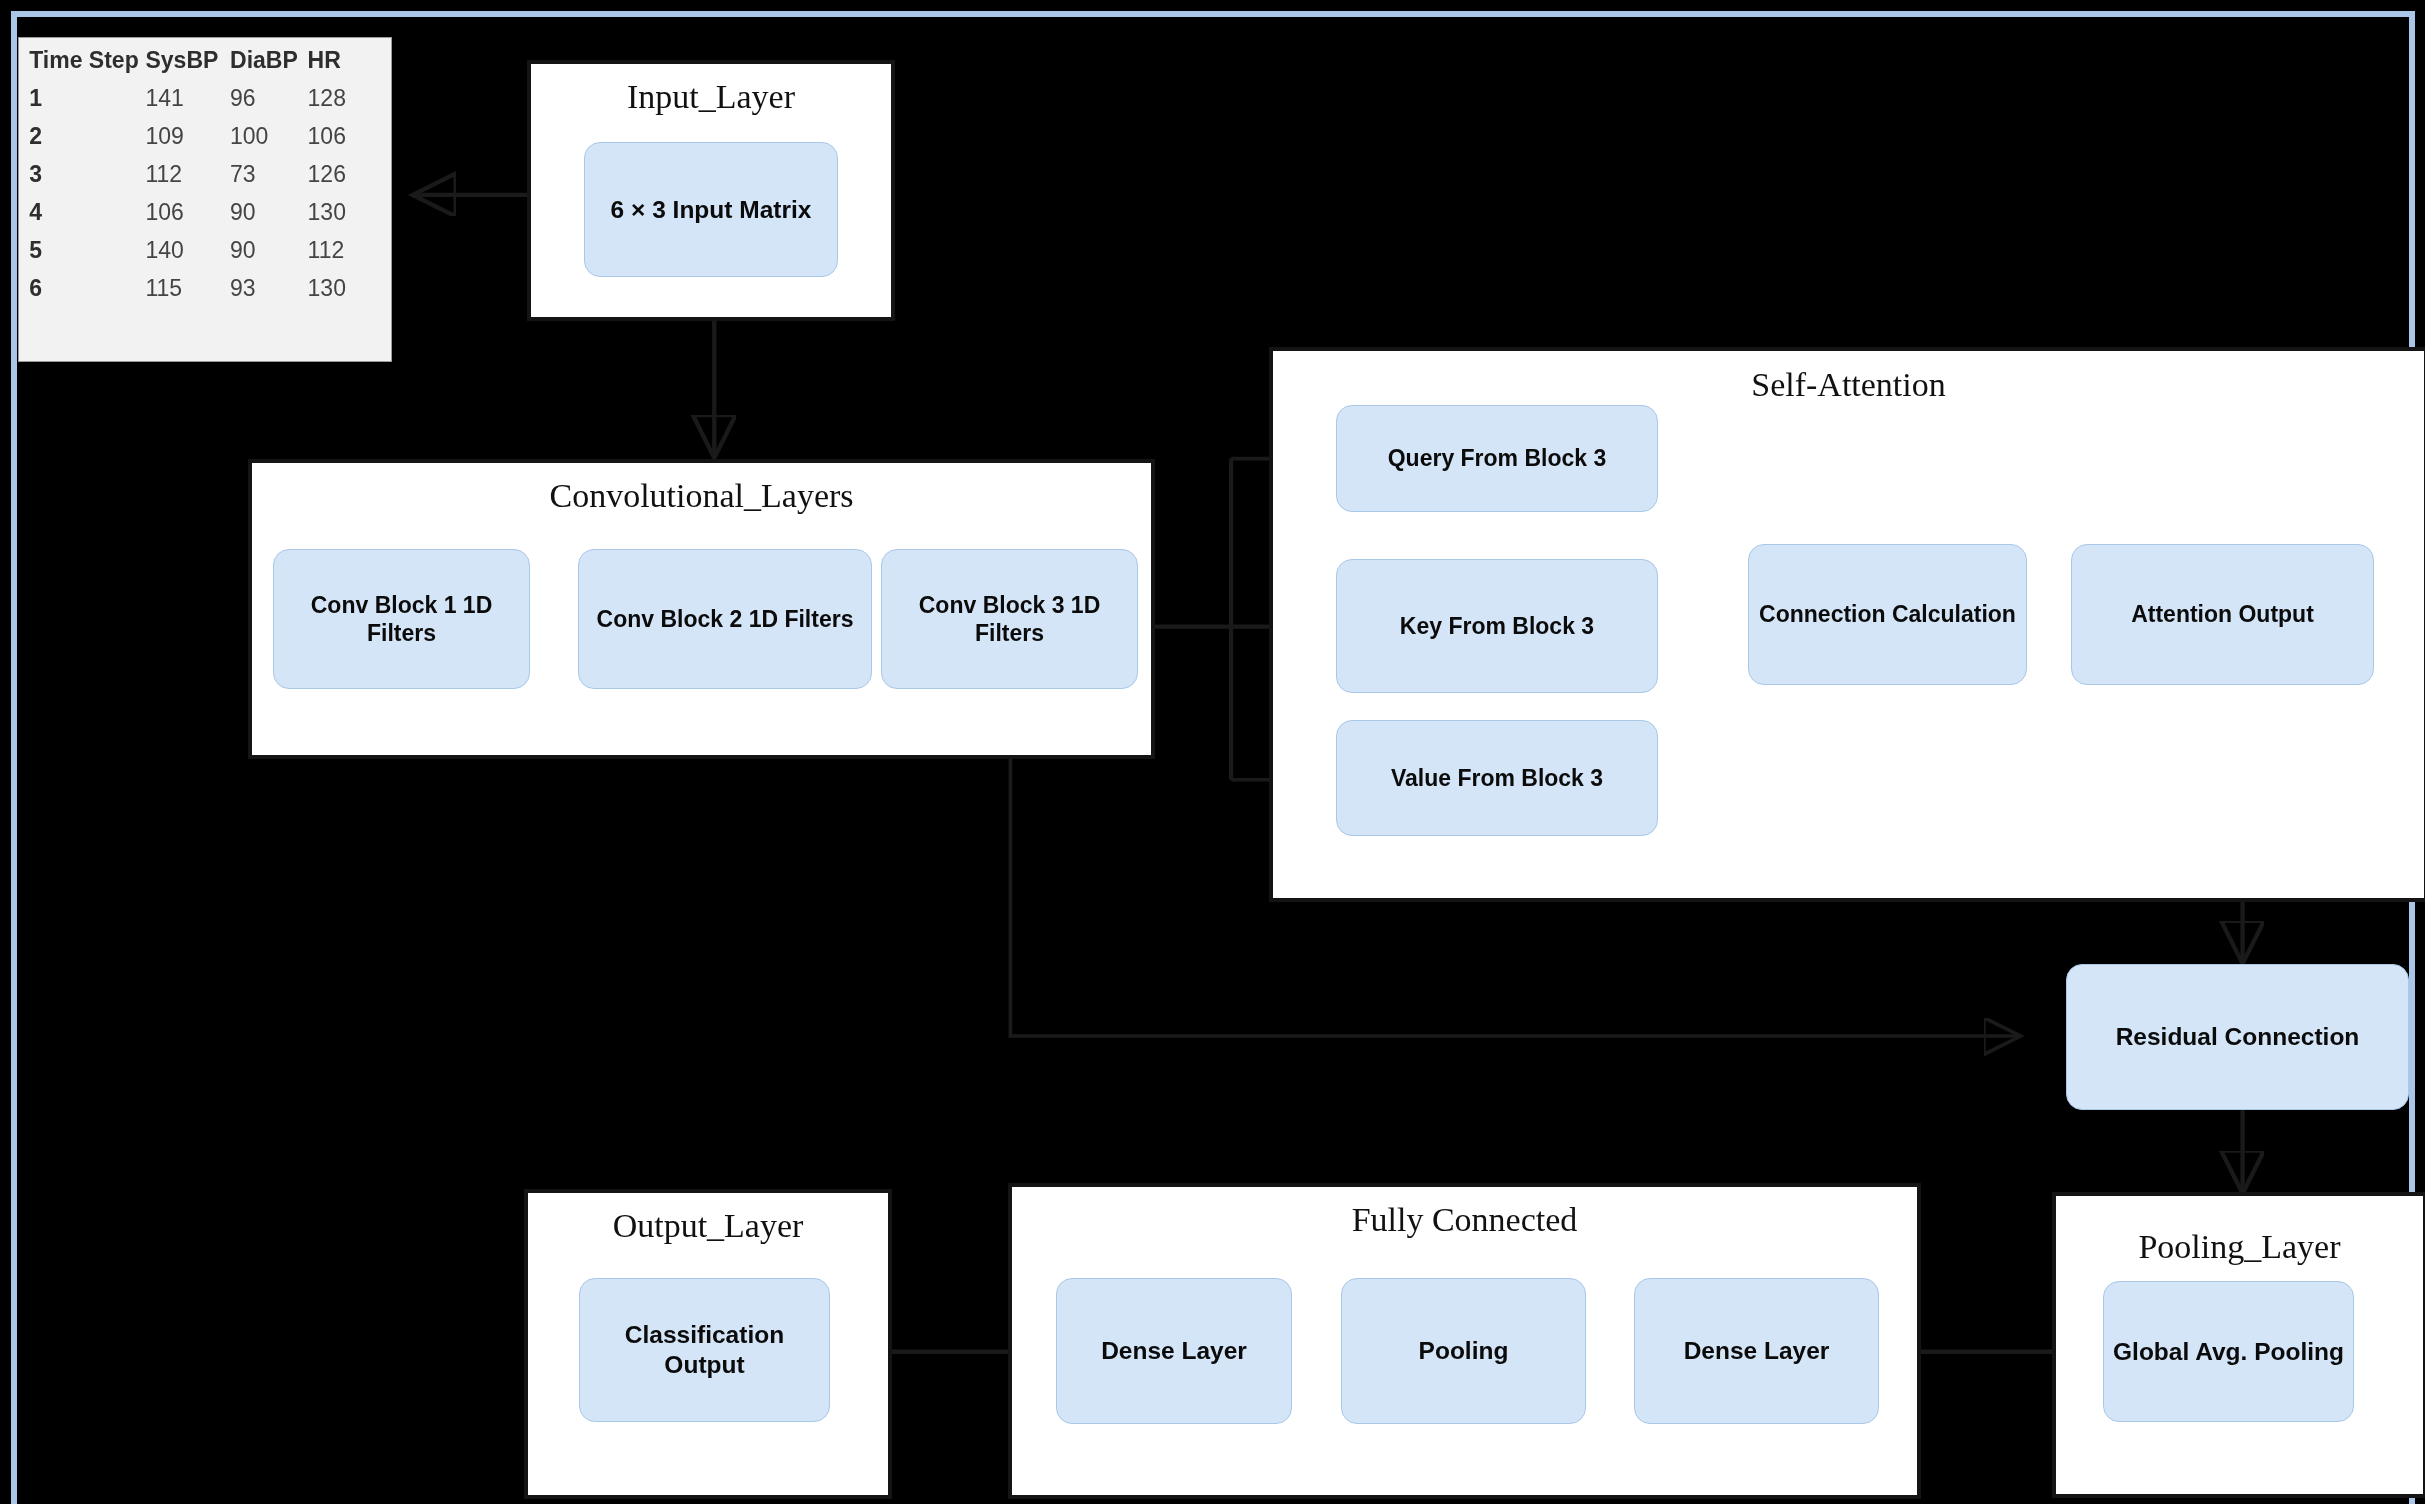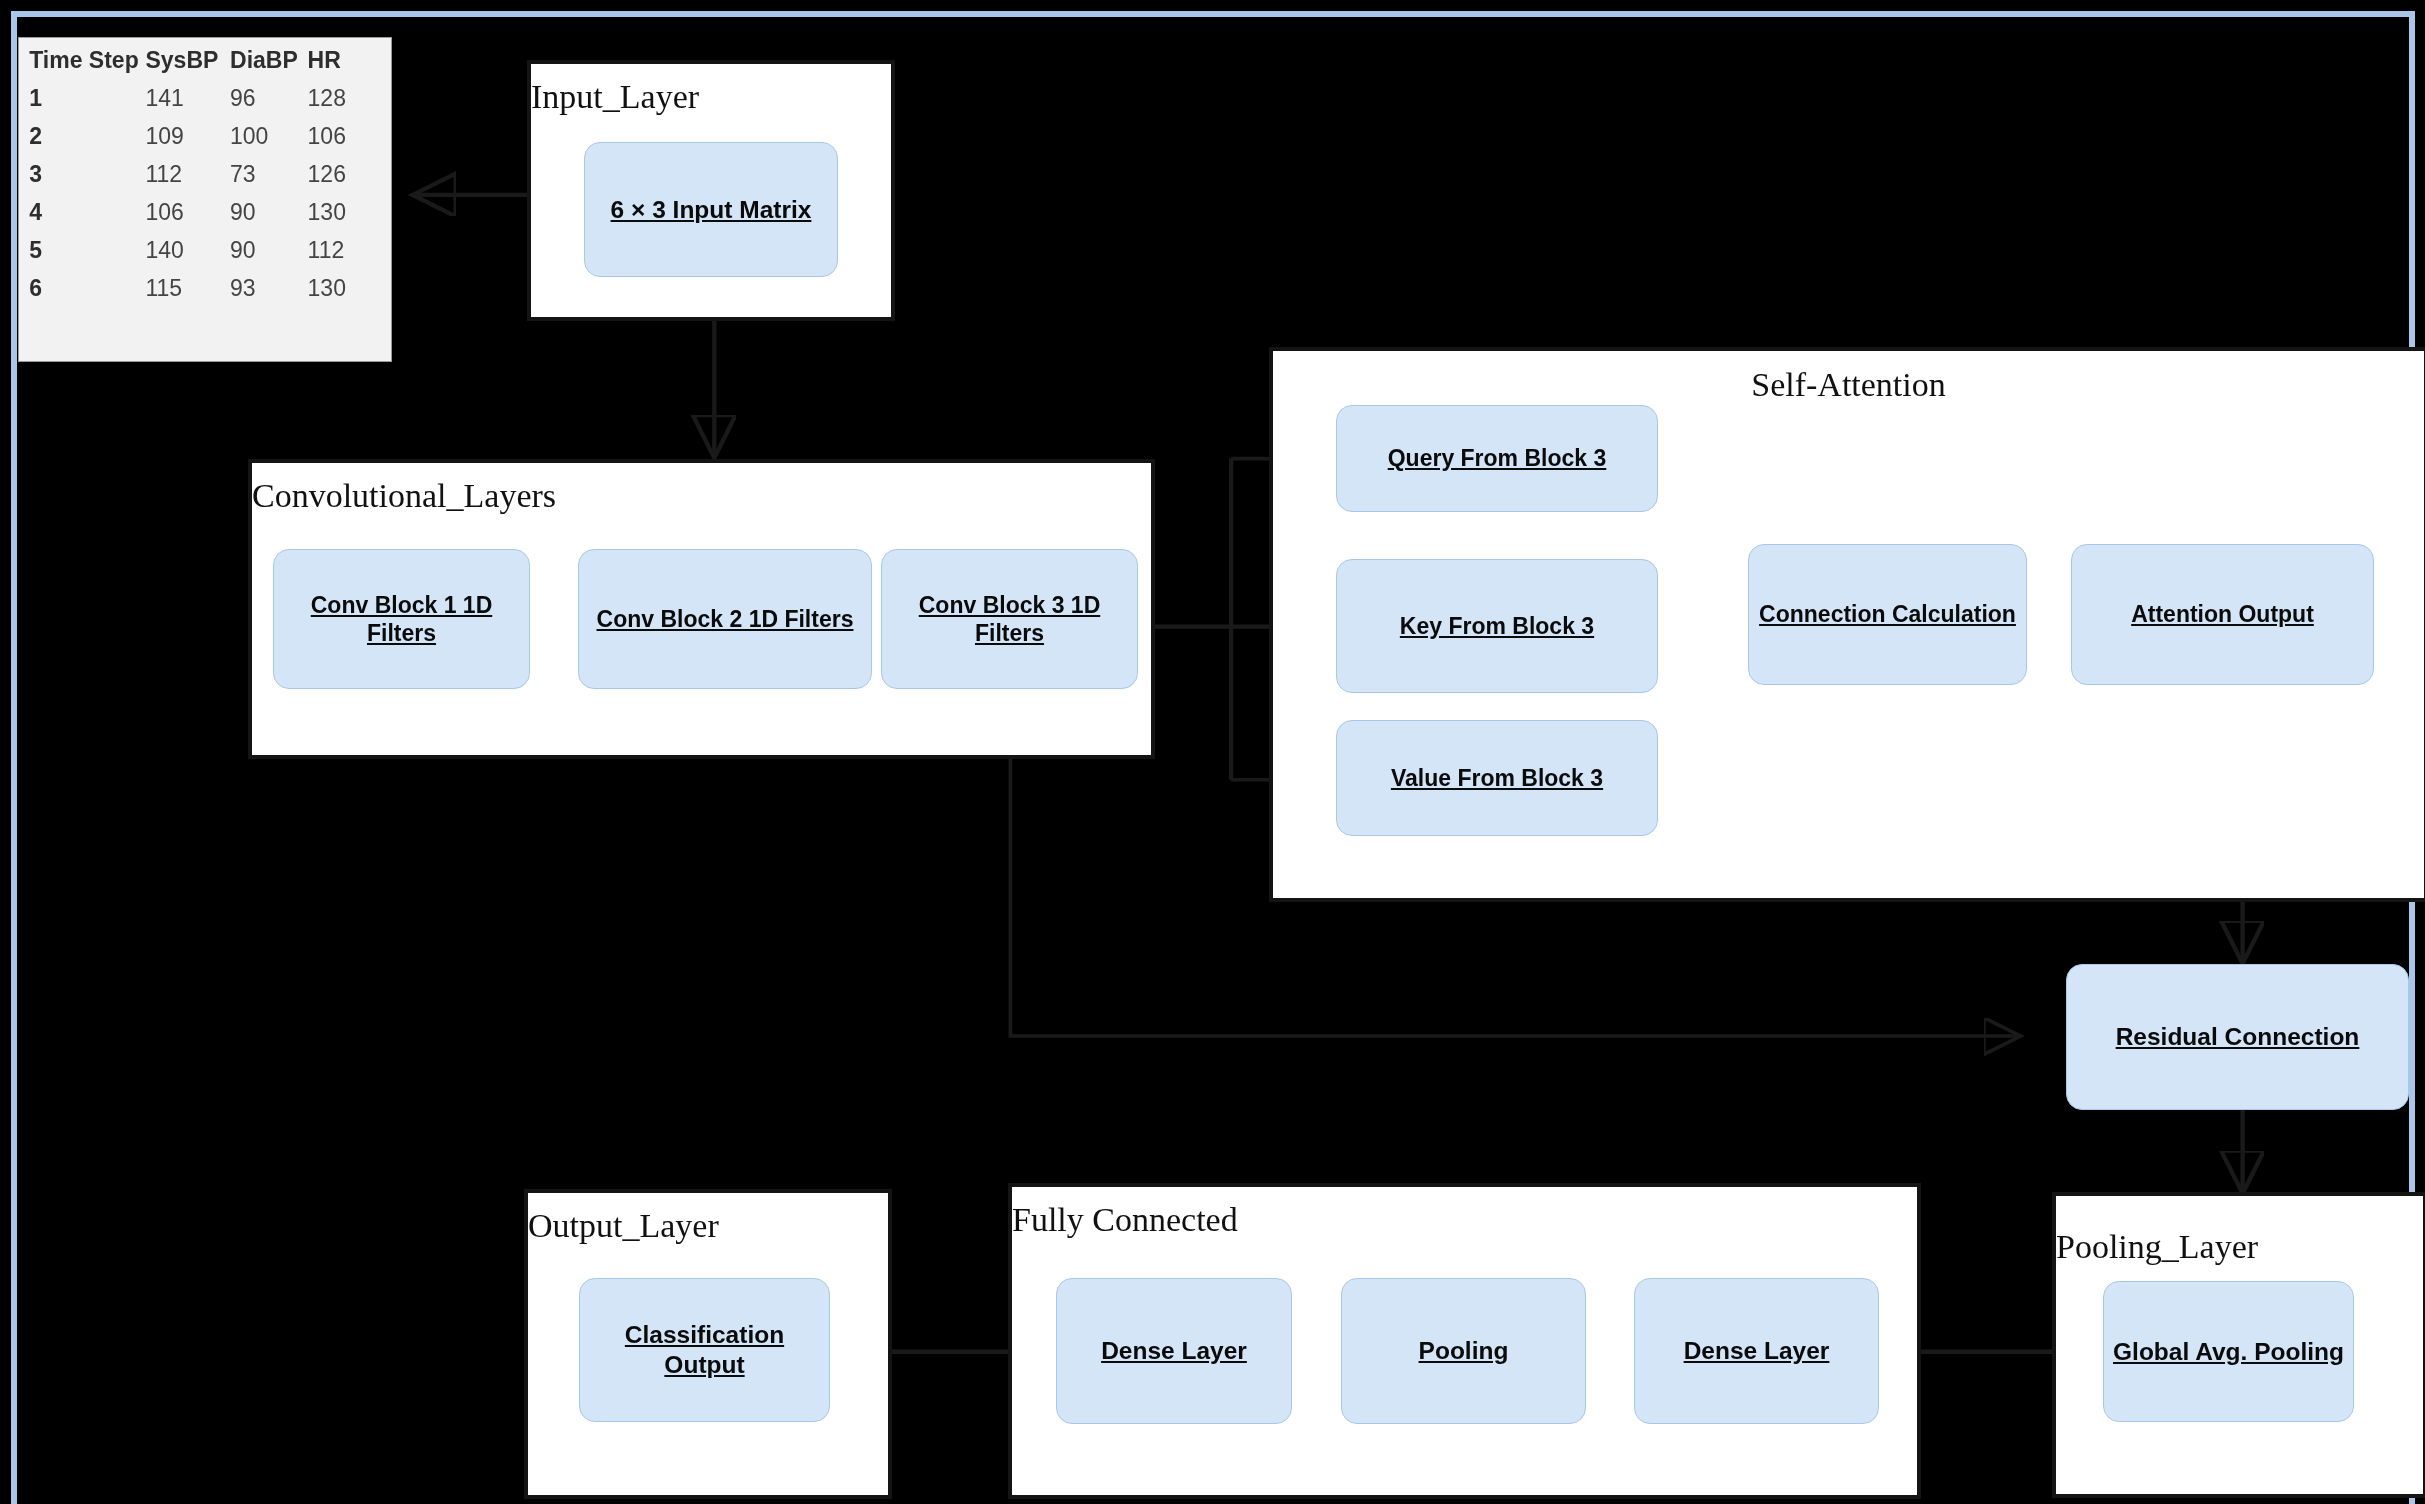--- a/index.html
+++ b/index.html
@@ -61,41 +61,41 @@
   
   .group-box{
     position:absolute;
     border:4.3px solid #141414;
     background:#ffffff;
     box-sizing:border-box;
   }
   .group-title{
     position:absolute;
     width:100%;
+    text-align:center;
     font-family:"Liberation Serif", serif;
     font-weight:400;
     color:#111;
     white-space:nowrap;
   }
   
   .node{
     position:absolute;
     background:#d4e5f7;
     border:1.8px solid #a9c8e8;
     border-radius:16px;
     box-sizing:border-box;
     display:flex;
     align-items:center;
     justify-content:center;
     text-align:center;
     font-weight:bold;
     color:#0b0b0b;
     line-height:1.22;
     padding:2.5px 6.1px;
-    text-decoration:underline;
   }
   svg#wires{
     position:absolute;left:0;top:0;
     width:2426px;height:1505px;
     pointer-events:none;
   }
   svg#wires line, svg#wires path{stroke:#1a1a1a;fill:none;}
 </style>
 </head>
 <body>

